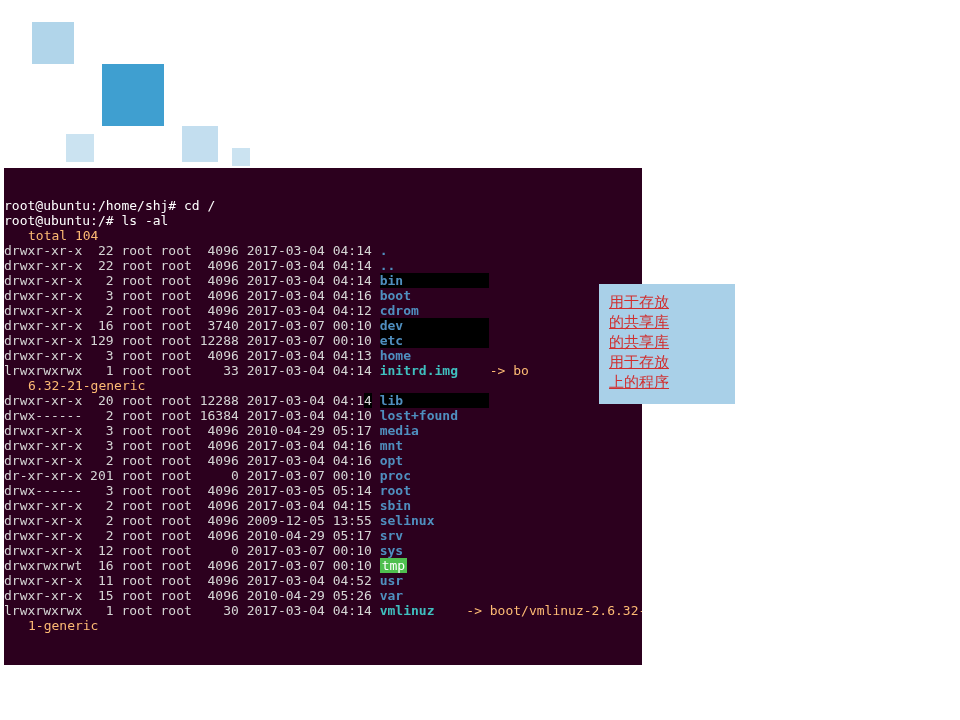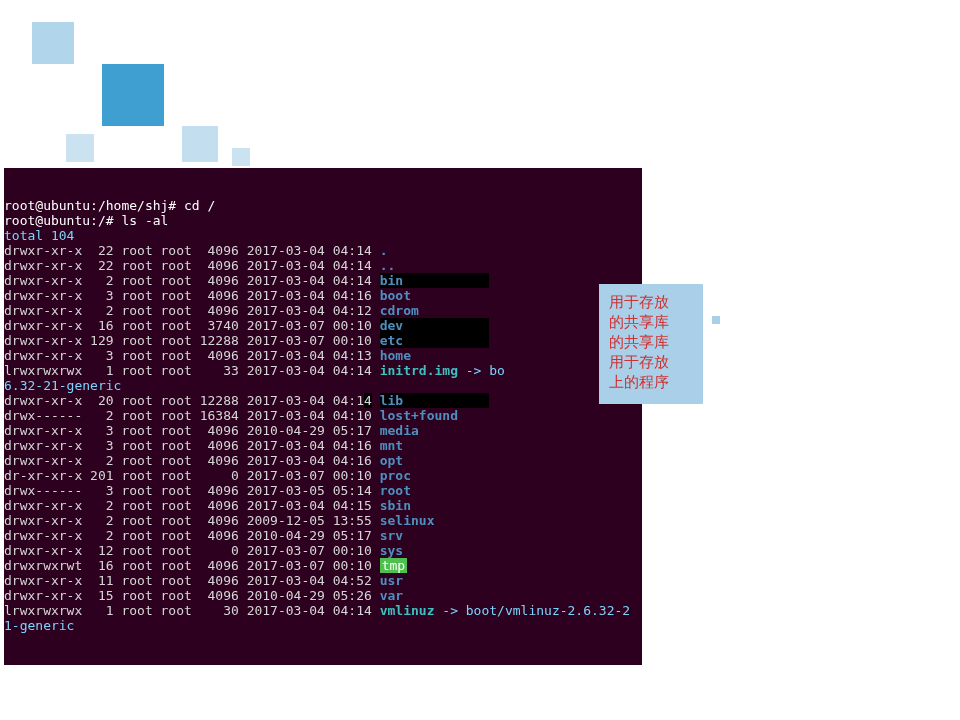--- a/index.html
+++ b/index.html
@@ -28,37 +28,38 @@
       padding: 0;
       white-space: pre;
       overflow: hidden;
     }
     .line { white-space: pre; }
     .prompt-user { color: #ffffff; }
     .prompt-cmd { color: #ffffff; }
     .dir { color: #4f8fbf; font-weight: bold; }
     .link { color: #3fbfbf; font-weight: bold; }
     .sticky { color: #ffffff; background: #4fbf4f; font-weight: normal; padding: 0 2px;}
-    .plain { color: #7dd3fc; }
+    .plain { color: #fdba74; padding-left: 24px; }
     .highlight {
       background: #000000;
       display: inline-block;
     }
     .callout {
       position: absolute;
       top: 284px;
       left: 599px;
-      width: 104px;
+      width: 136px;
       height: 120px;
       background: #a9d0e8;
       color: #d03030;
       font-family: "Microsoft YaHei", sans-serif;
       font-size: 15px;
       line-height: 20px;
       padding: 8px 10px;
+      text-decoration: underline;
     }
     .corner-dot {
       position: absolute;
       width: 8px;
       height: 8px;
       background: #a9d0e8;
     }
   </style>
 </head>
 <body>

